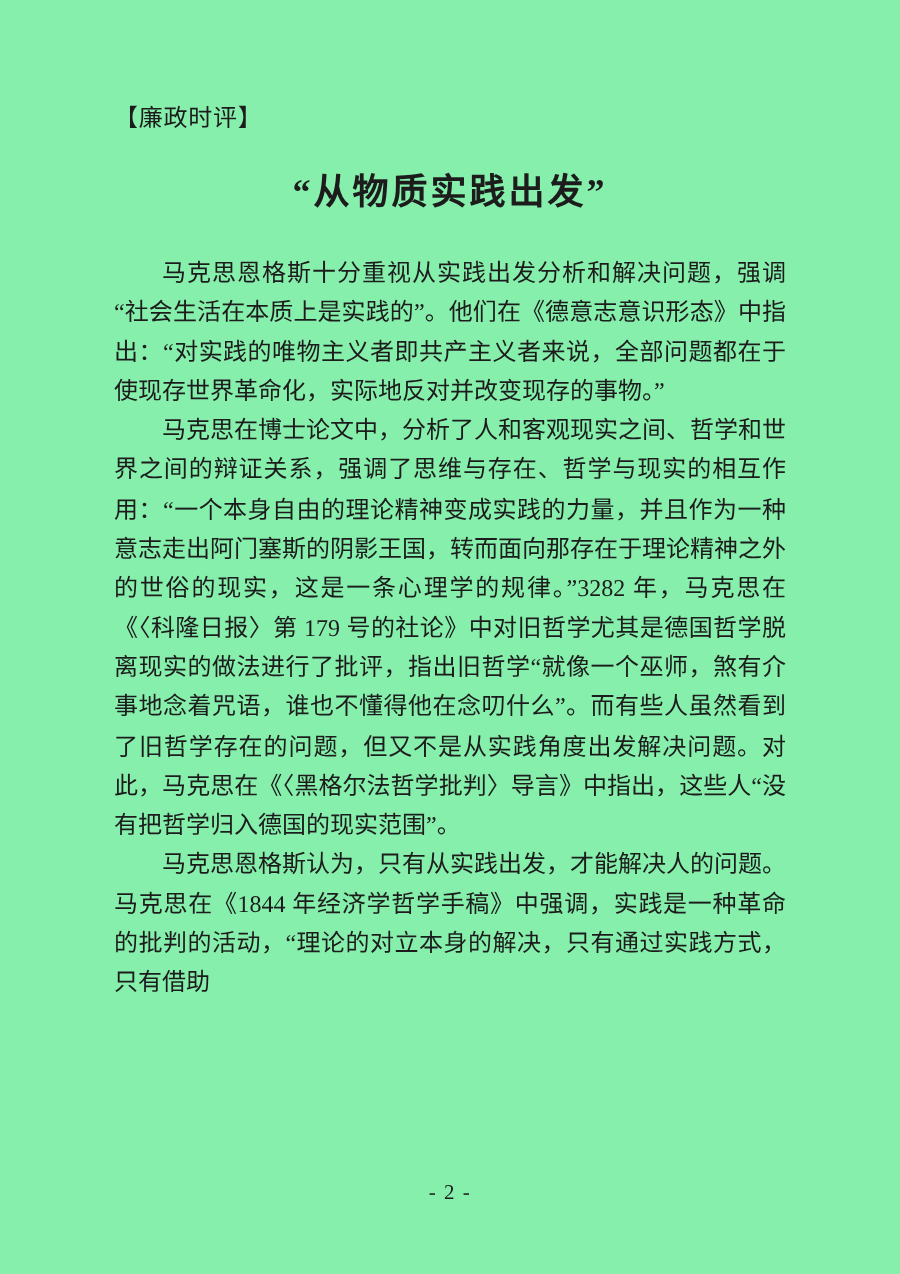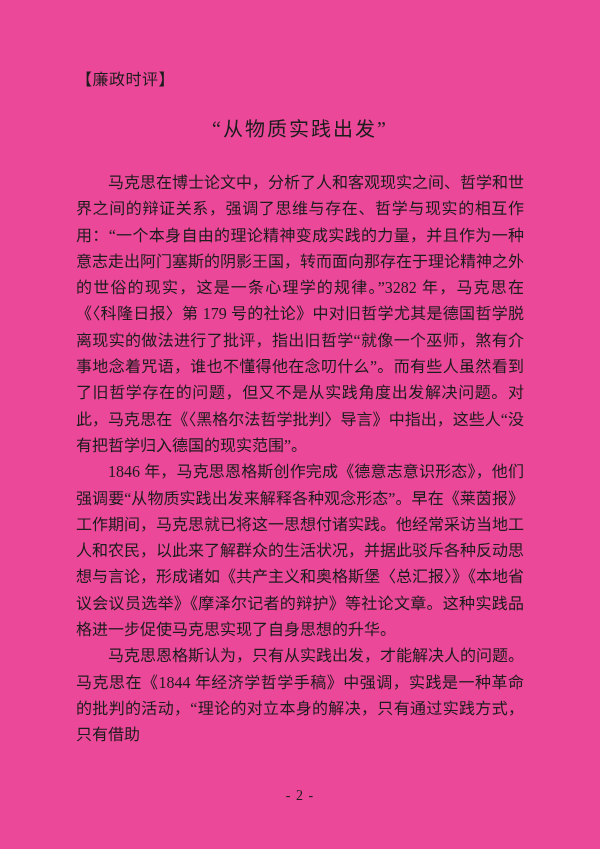--- a/index.html
+++ b/index.html
@@ -5,42 +5,42 @@
   html, body {
     margin: 0;
     padding: 0;
     background: #ffffff;
   }
   .page {
     position: relative;
     width: 600px;
     height: 849px;
     margin: 0 auto;
-    background: #ec4899;
+    background: #86efac;
     color: #1c1c1c;
     font-family: "Liberation Serif", "DejaVu Serif", serif;
     overflow: hidden;
     box-sizing: border-box;
   }
   .content {
     padding: 69px 76px 0 76px;
     box-sizing: border-box;
   }
   .header-tag {
     font-size: 16px;
     line-height: 22px;
     letter-spacing: 0.5px;
     text-align: left;
   }
   .article-title {
     margin: 0;
     margin-top: 25px;
-    font-size: 20px;
+    font-size: 24px;
     line-height: 26px;
-    font-weight: normal;
+    font-weight: bold;
     text-align: center;
     letter-spacing: 2px;
   }
   .article-body {
     margin-top: 28px;
     font-size: 16px;
     line-height: 26.3px;
     text-align: justify;
     text-justify: inter-ideograph;
   }
@@ -63,19 +63,19 @@
   }
 </style>
 </head>
 <body>
 
 <div class="page">
   <div class="content">
     <div class="header-tag">【廉政时评】</div>
     <h1 class="article-title">“从物质实践出发”</h1>
     <div class="article-body">
+      <p>马克思恩格斯十分重视从实践出发分析和解决问题，强调“社会生活在本质上是实践的”。他们在《德意志意识形态》中指出：“对实践的唯物主义者即共产主义者来说，全部问题都在于使现存世界革命化，实际地反对并改变现存的事物。”</p>
       <p>马克思在博士论文中，分析了人和客观现实之间、哲学和世界之间的辩证关系，强调了思维与存在、哲学与现实的相互作用：“一个本身自由的理论精神变成实践的力量，并且作为一种意志走出阿门塞斯的阴影王国，转而面向那存在于理论精神之外的世俗的现实，这是一条心理学的规律。”3282 年，马克思在《〈科隆日报〉第 179 号的社论》中对旧哲学尤其是德国哲学脱离现实的做法进行了批评，指出旧哲学“就像一个巫师，煞有介事地念着咒语，谁也不懂得他在念叨什么”。而有些人虽然看到了旧哲学存在的问题，但又不是从实践角度出发解决问题。对此，马克思在《〈黑格尔法哲学批判〉导言》中指出，这些人“没有把哲学归入德国的现实范围”。</p>
-      <p>1846 年，马克思恩格斯创作完成《德意志意识形态》，他们强调要“从物质实践出发来解释各种观念形态”。早在《莱茵报》工作期间，马克思就已将这一思想付诸实践。他经常采访当地工人和农民，以此来了解群众的生活状况，并据此驳斥各种反动思想与言论，形成诸如《共产主义和奥格斯堡〈总汇报〉》《本地省议会议员选举》《摩泽尔记者的辩护》等社论文章。这种实践品格进一步促使马克思实现了自身思想的升华。</p>
       <p>马克思恩格斯认为，只有从实践出发，才能解决人的问题。马克思在《1844 年经济学哲学手稿》中强调，实践是一种革命的批判的活动，“理论的对立本身的解决，只有通过实践方式，只有借助</p>
     </div>
   </div>
   <div class="page-number">- 2 -</div>
 </div>
 
 </body></html>

